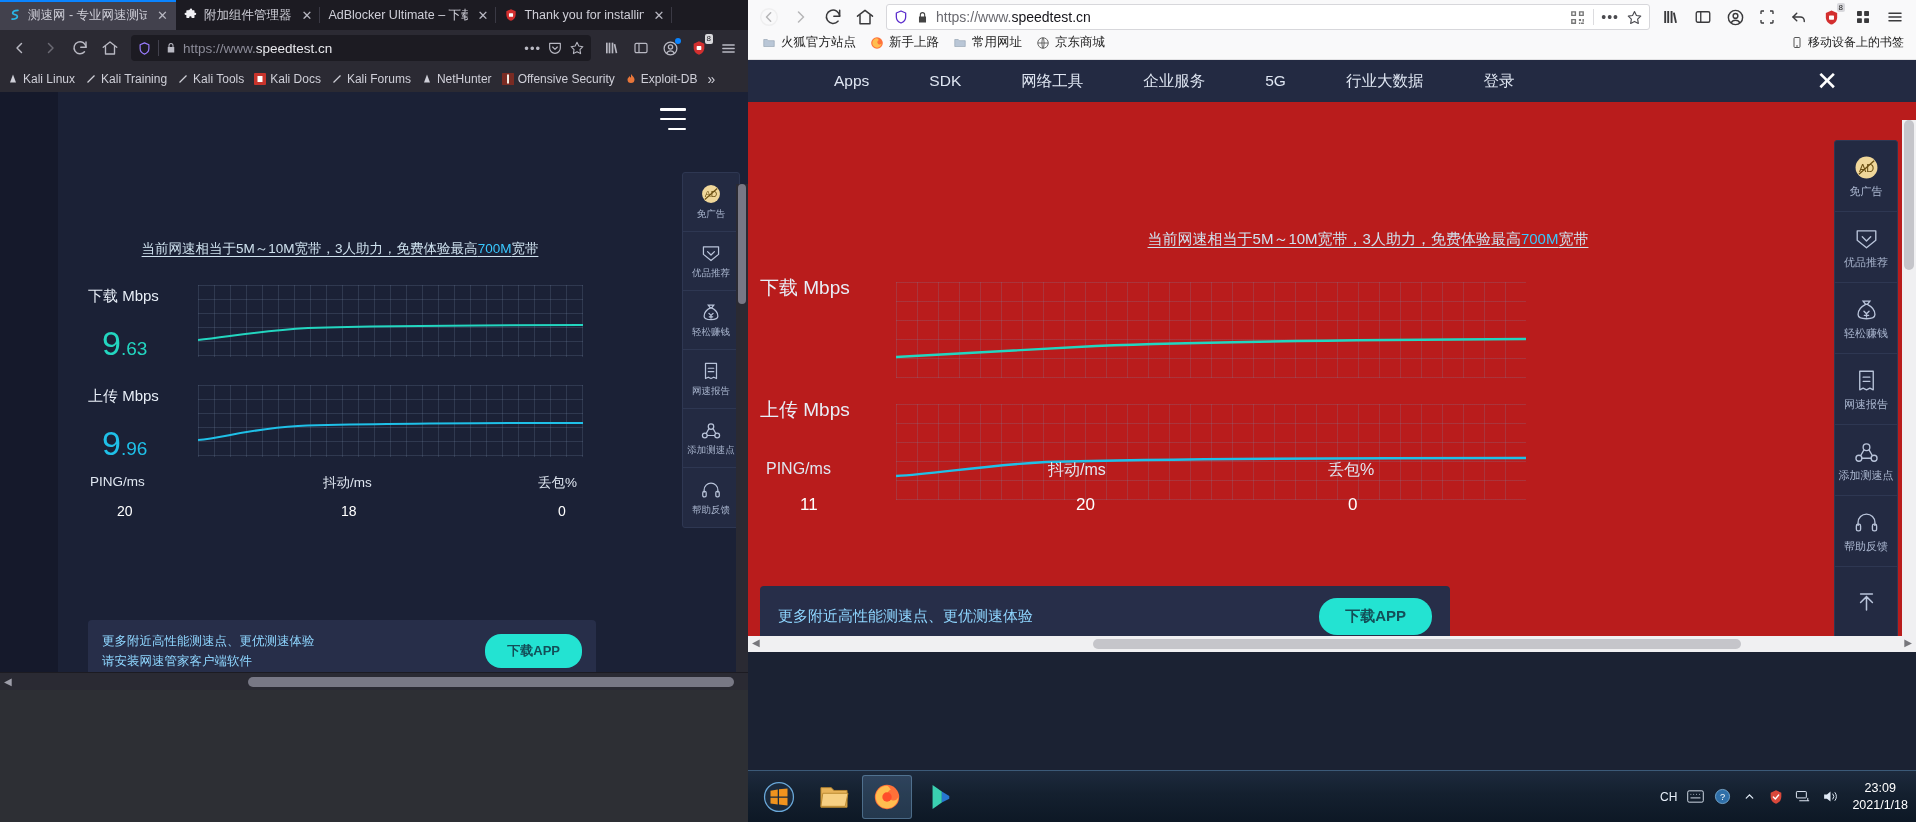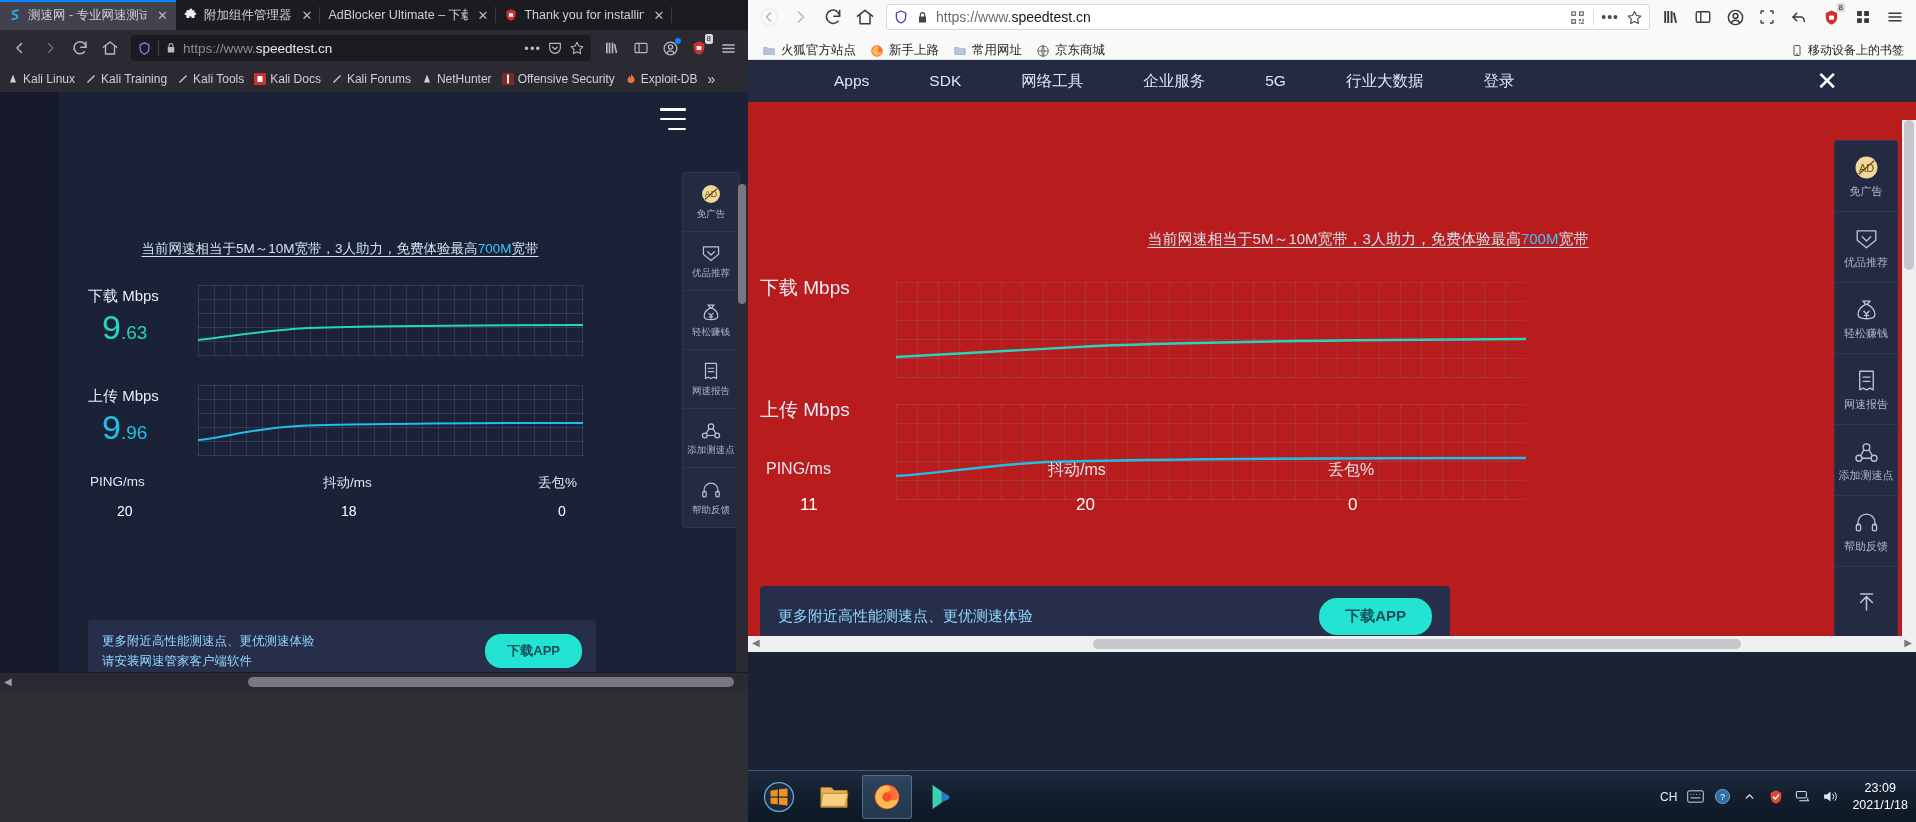--- a/index.html
+++ b/index.html
@@ -93,21 +93,21 @@
     color: #cfe2ef; font-size: 13.5px; text-decoration: underline;
     text-underline-offset: 3px; white-space: nowrap;
   }
   .w1-banner .hl { color: #39c8ff; }
 
   .metric-row { position: absolute; display: flex; align-items: flex-start; }
   .metric-label {
     color: #e8eef7; font-size: 15px; white-space: nowrap;
   }
   .metric-value {
-    font-size: 34px; color: #23d6c0; line-height: 1; margin-top: 4px; padding-left: 14px;
+    font-size: 34px; color: #23d6c0; line-height: 1; margin-top: 20px; padding-left: 14px;
   }
   .metric-value.up { color: #1fc0e8; }
   .metric-value .dec { font-size: 19px; }
   .graph {
     position: relative; overflow: hidden;
     background-image:
       linear-gradient(to right, rgba(120,140,170,.22) 1px, transparent 1px),
       linear-gradient(to bottom, rgba(120,140,170,.22) 1px, transparent 1px);
   }
   .graph svg { position: absolute; left: 0; top: 0; }
@@ -176,21 +176,21 @@
             justify-content: center; color: #3a3a3c; }
   .w2-btn.disabled { opacity: .35; }
   .w2-url {
     flex: 1; height: 26px; background: #fff; border: 1px solid #d7d7db;
     border-radius: 3px; display: flex; align-items: center; gap: 7px;
     padding: 0 6px; margin: 0 4px; min-width: 0;
   }
   .w2-url .u { flex: 1; color: #6a6a70; font-size: 14px; white-space: nowrap; }
   .w2-url .u b { color: #15141a; font-weight: normal; }
   .w2-bookmarks {
-    height: 26px; background: #f9f9fa; display: flex; align-items: flex-end;
+    height: 26px; background: #f9f9fa; display: flex; align-items: flex-start;
     gap: 14px; padding: 0 14px; border-bottom: 1px solid #e2e2e4;
     position: relative;
   }
   .w2-bm { display: flex; align-items: center; gap: 5px; color: #222; font-size: 12.5px;
            white-space: nowrap; }
   .w2-bm-right { position: absolute; right: 12px; display: flex; align-items: center;
                  gap: 5px; color: #222; font-size: 12px; }
 
   .w2-page { position: absolute; left: 0; top: 60px; right: 0; bottom: 0;
              background: #b91c1c; overflow: hidden; }

